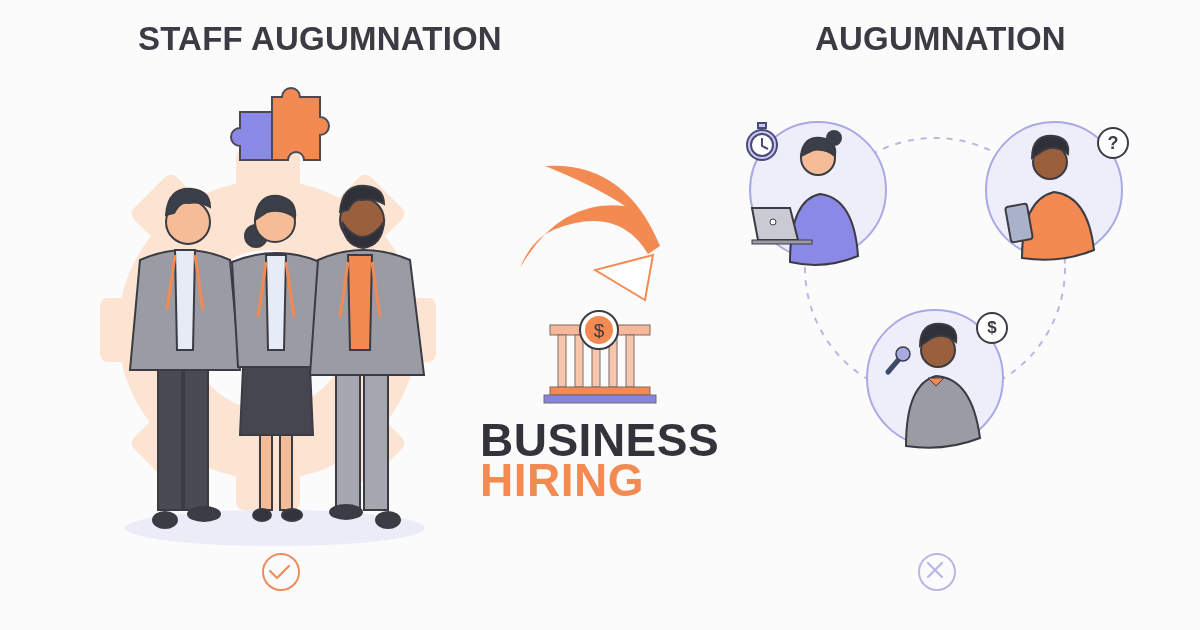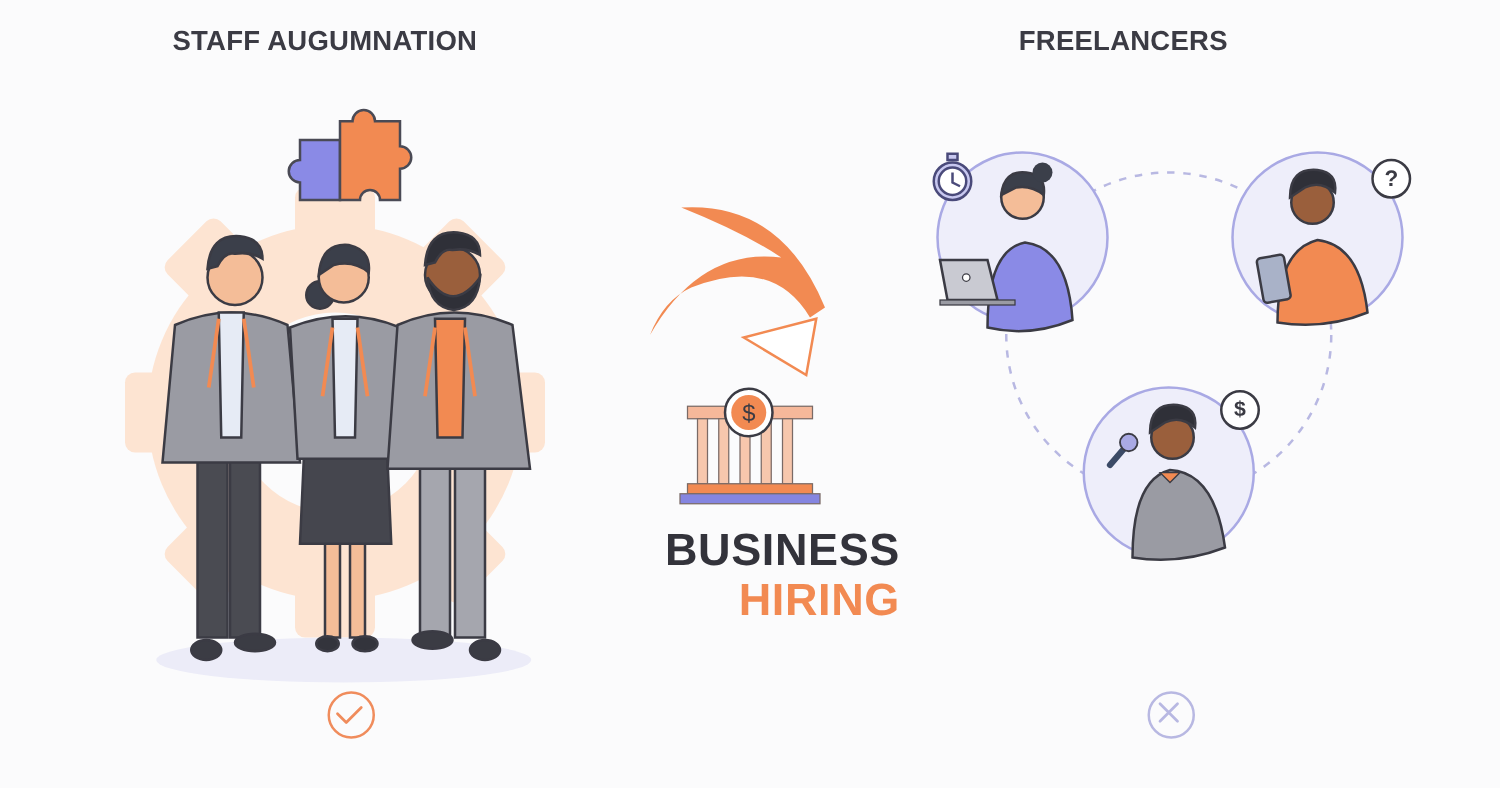--- a/index.html
+++ b/index.html
@@ -4,28 +4,28 @@
   <style>
     html, body { margin: 0; padding: 0; }
     body {
       width: 1200px; height: 630px; overflow: hidden;
       background: #fbfbfc;
       font-family: "Liberation Sans", "DejaVu Sans", sans-serif;
       position: relative;
     }
     .title {
       position: absolute; top: 20px;
-      font-weight: 700; font-size: 22px; letter-spacing: 0.2px;
+      font-weight: 700; font-size: 33px; letter-spacing: 0.2px;
       color: #3b3b44; white-space: nowrap;
     }
     #title-left { left: 138px; }
     #title-right { left: 815px; }
     .center-text {
       position: absolute; left: 480px; width: 240px; top: 420px;
-      text-align: right; font-weight: 700; font-size: 36px; line-height: 40px;
+      text-align: left; font-weight: 700; font-size: 46px; line-height: 40px;
       letter-spacing: 0.5px;
     }
     .center-text .dark { color: #33333b; }
     .center-text .accent { color: #f28a52; }
     svg.stage { position: absolute; left: 0; top: 0; }
     .badge {
       position: absolute; width: 34px; height: 34px; border-radius: 50%;
       display: flex; align-items: center; justify-content: center;
     }
     #check-badge { left: 262px; top: 553px; border: 2px solid #f08c5c; }
@@ -163,21 +163,21 @@
 
   <g>
     <path d="M270 571 l7 7 l12 -12" fill="none" stroke="#f08c5c" stroke-width="2.2" stroke-linecap="round" stroke-linejoin="round"></path>
   </g>
   <g>
     <path d="M928 563 l14 14 M942 563 l-14 14" fill="none" stroke="#b8b8e2" stroke-width="2.2" stroke-linecap="round"></path>
   </g>
 </svg>
 
 <div class="title" id="title-left">STAFF AUGUMNATION</div>
-<div class="title" id="title-right">FREELANCERS</div>
+<div class="title" id="title-right">AUGUMNATION</div>
 
 <div class="center-text">
   <div class="dark">BUSINESS</div>
   <div class="accent">HIRING</div>
 </div>
 
 <div class="badge" id="check-badge"></div>
 <div class="badge" id="cross-badge"></div>
 
 <div class="bubble" id="q-bubble">?</div>

